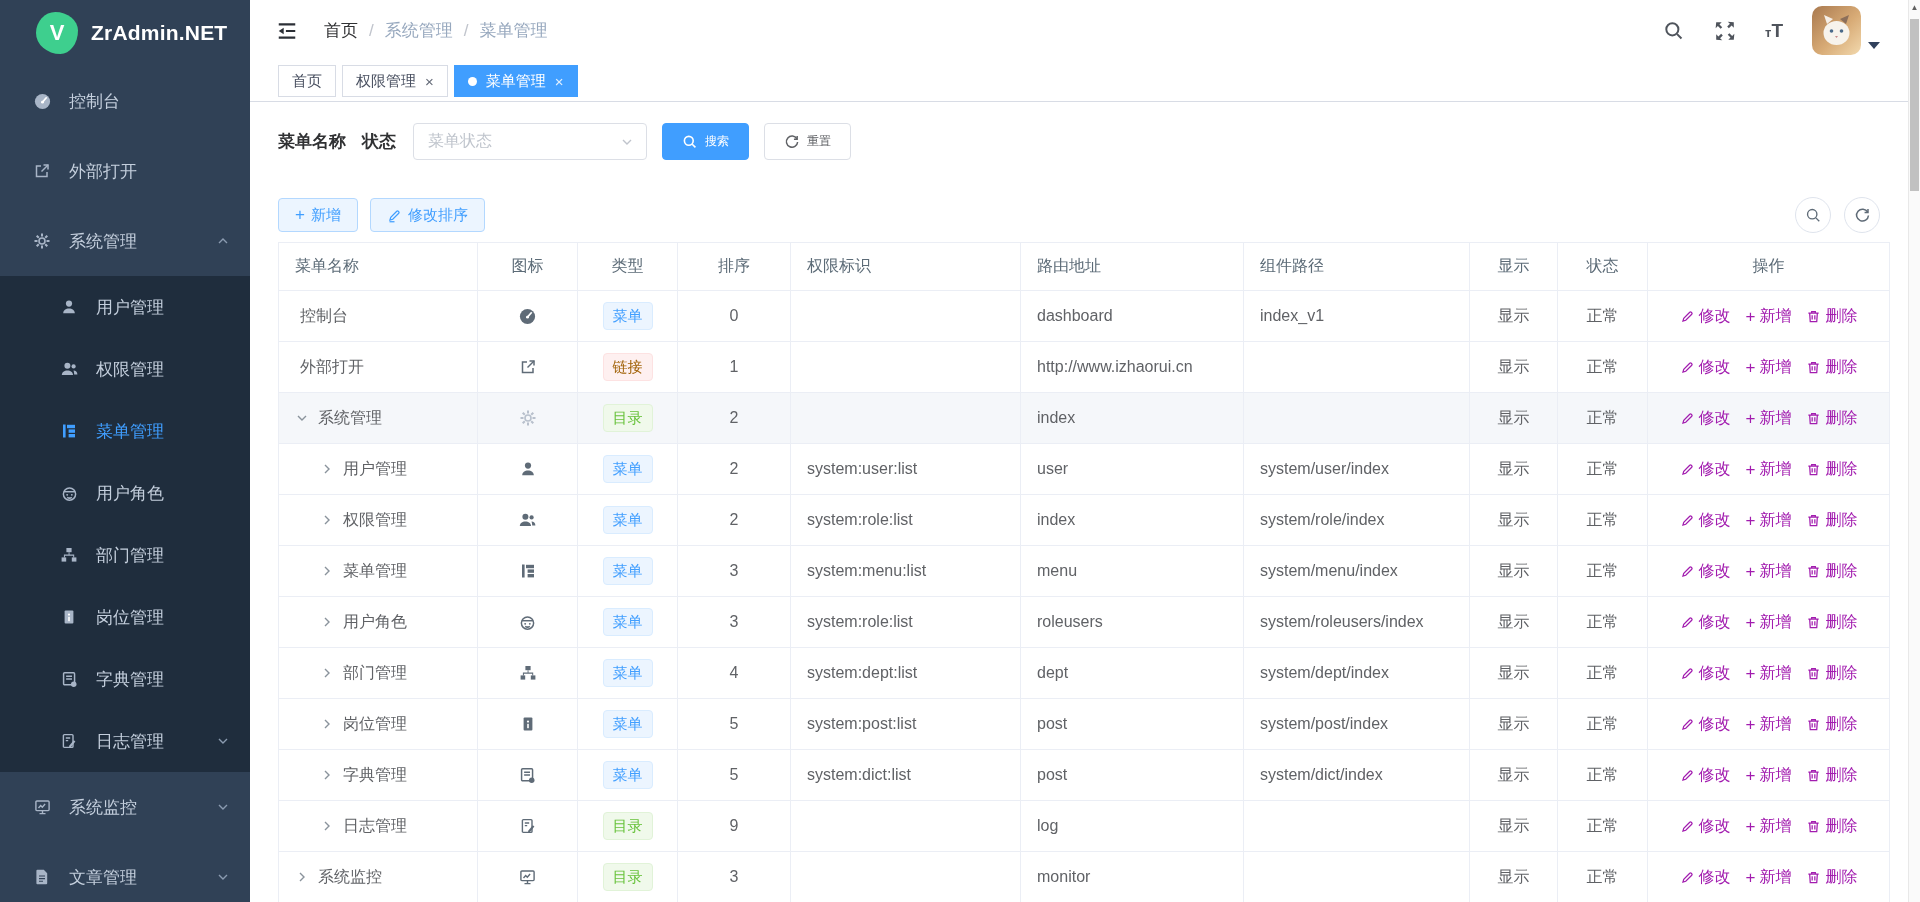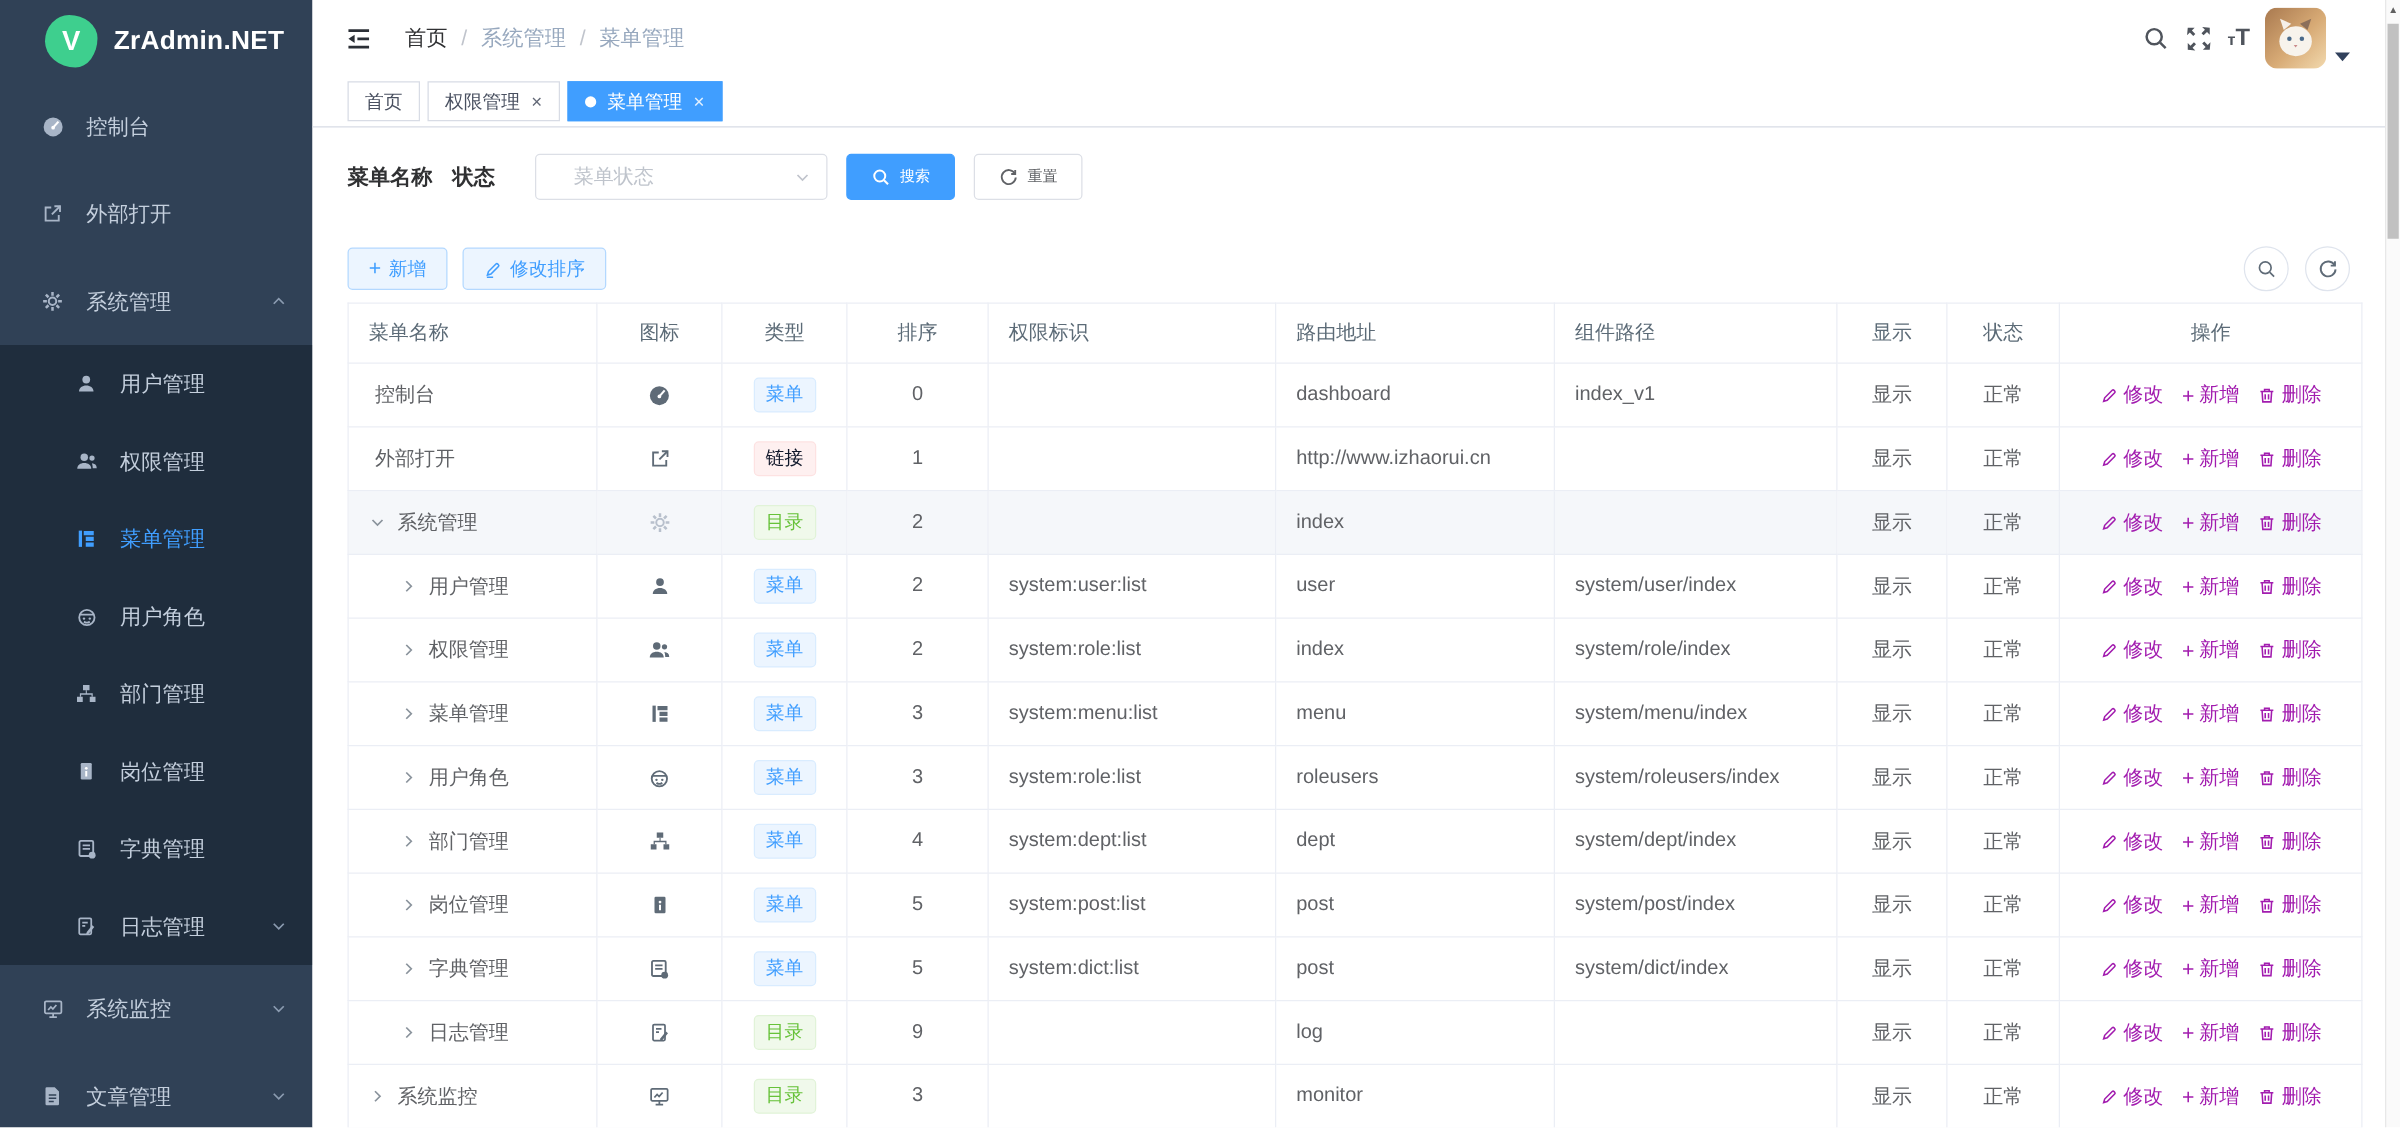--- a/index.html
+++ b/index.html
@@ -24,21 +24,21 @@
   .mi-arrow.up svg { transform:rotate(180deg); }
 
   
   .main { flex:1; min-width:0; display:flex; flex-direction:column; background:#fff; }
   .topbar { height:61px; flex:0 0 61px; display:flex; align-items:center; padding:0 28px 0 26px; }
   .hamburger { margin-right:26px; display:flex; cursor:pointer; }
   .breadcrumb { display:flex; align-items:center; gap:11px; font-size:17px; }
   .crumb-home { color:#303133; }
   .crumb-sep { color:#c0c4cc; }
   .crumb-dim { color:#97a8be; }
-  .topbar-right { margin-left:auto; display:flex; align-items:center; gap:12px; }
+  .topbar-right { margin-left:auto; display:flex; align-items:center; gap:29px; }
   .tb-icon { color:#4f545c; display:flex; cursor:pointer; }
   .font-icon { font-size:19px; color:#4f545c; font-weight:bold; cursor:pointer; }
   .font-icon .small-t { font-size:13px; }
   .avatar-wrap { display:flex; align-items:flex-end; gap:7px; cursor:pointer; }
   .avatar { width:49px; height:49px; border-radius:10px; overflow:hidden; display:block; }
   .caret-down { width:0; height:0; border-left:6px solid transparent; border-right:6px solid transparent;
                 border-top:7px solid #31415c; margin-bottom:6px; }
 
   .tabsbar { height:41px; flex:0 0 41px; border-bottom:1px solid #d8dce5; display:flex; align-items:center;
              padding:0 28px; gap:6px; }
@@ -48,22 +48,22 @@
   .tab .dot { width:9px; height:9px; border-radius:50%; background:#fff; }
   .tab .close { font-size:15px; line-height:1; opacity:.85; }
 
   
   .content { flex:1; padding:21px 28px 0; overflow:hidden; }
   .search-row { display:flex; align-items:center; margin-bottom:37px; }
   .form-label { font-size:17px; font-weight:bold; color:#303133; }
   .text-input { width:231px; height:37px; border:1px solid #dcdfe6; border-radius:4px; margin-left:13px;
                 padding:0 14px; font-size:16px; color:#606266; font-family:inherit; }
   .text-input::placeholder { color:#bfc4cc; }
-  .fake-select { width:234px; height:37px; border:1px solid #dcdfe6; border-radius:4px; margin-left:32px;
-                 display:flex; align-items:center; padding:0 12px 0 30px; cursor:pointer; }
+  .fake-select { width:234px; height:37px; border:1px solid #dcdfe6; border-radius:4px; margin-left:17px;
+                 display:flex; align-items:center; padding:0 12px 0 14px; cursor:pointer; }
   .fake-select .sel-ph { color:#bfc4cc; font-size:16px; flex:1; }
   .fake-select .sel-arrow { color:#c0c4cc; display:flex; }
   .gap16 { width:16px; } .gap15 { width:15px; }
   .btn { height:37px; border-radius:4px; display:inline-flex; align-items:center; justify-content:center;
          font-size:12px; cursor:pointer; border:1px solid #dcdfe6; background:#fff; color:#606266; padding:0 19px; gap:7px; }
   .btn-primary { background:#409eff; border-color:#409eff; color:#fff; }
   .toolbar-row { display:flex; align-items:center; margin-bottom:9px; }
   .btn-plain-blue { height:34px; padding:0 16px; font-size:15px; background:#ecf5ff; border:1px solid #b3d8ff;
                     color:#409eff; border-radius:4px; display:inline-flex; align-items:center; gap:6px; cursor:pointer; }
   .toolbar-row .sp { width:12px; }
@@ -81,21 +81,21 @@
   tr.hl td { background:#f5f7fa; }
   .name-cell { display:flex; align-items:center; gap:5px; }
   .lvl1 { padding-left:25px; }
   .tree-arrow { color:#8a939c; display:flex; width:18px; flex:0 0 18px; }
   .tree-arrow.none { visibility:hidden; width:0; flex:0 0 0; }
   .tree-arrow.right svg { transform:rotate(-90deg); }
   .tbl-icon { color:#5f6b77; display:inline-flex; vertical-align:middle; }
   .tbl-icon.muted { color:#b8c0cc; }
   .tag { display:inline-block; padding:4px 9px; font-size:15px; border-radius:4px; border:1px solid; line-height:1.15; }
   .tag-menu { color:#409eff; background:#ecf5ff; border-color:#d9ecff; }
-  .tag-link { color:#0f172a; background:#fef0f0; border-color:#fde2e2; }
+  .tag-link { color:#a16207; background:#fef0f0; border-color:#fde2e2; }
   .tag-dir  { color:#67c23a; background:#f0f9eb; border-color:#e1f3d8; }
   .ops { display:flex; justify-content:center; gap:15px; }
   .op-link { color:#a21caf; display:inline-flex; align-items:center; gap:4px; cursor:pointer; font-size:16px; }
   .op-link .plus { font-size:17px; line-height:1; }
 
   
   .pg-scrollbar { flex:0 0 12px; width:12px; background:#fafafa; border-left:1px solid #e8e8e8; position:relative; }
   .pg-up { position:absolute; top:3px; left:0; width:100%; text-align:center; font-size:8px; color:#606060; }
   .pg-thumb { position:absolute; top:19px; left:1px; width:9px; height:172px; background:#c1c1c1; }
 

